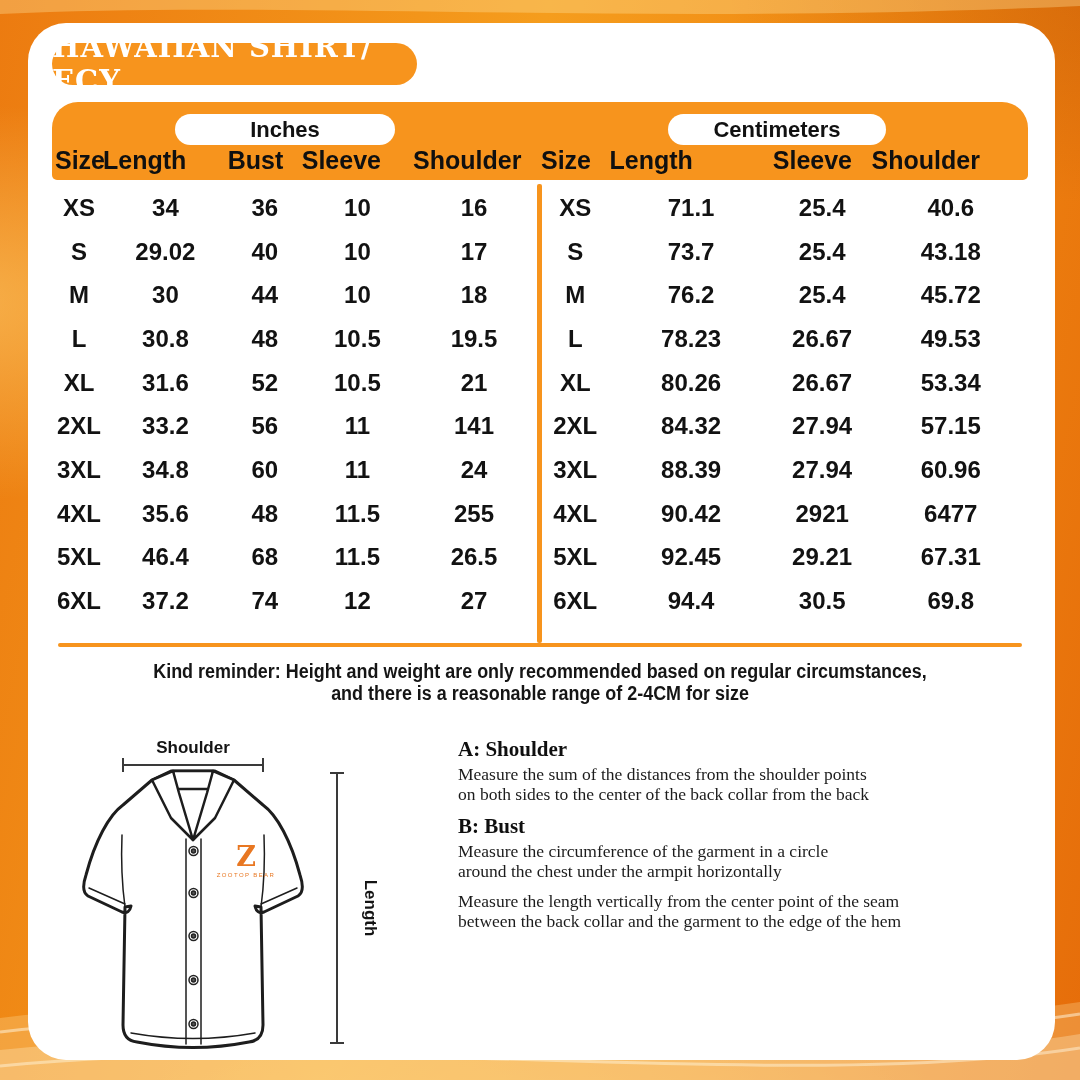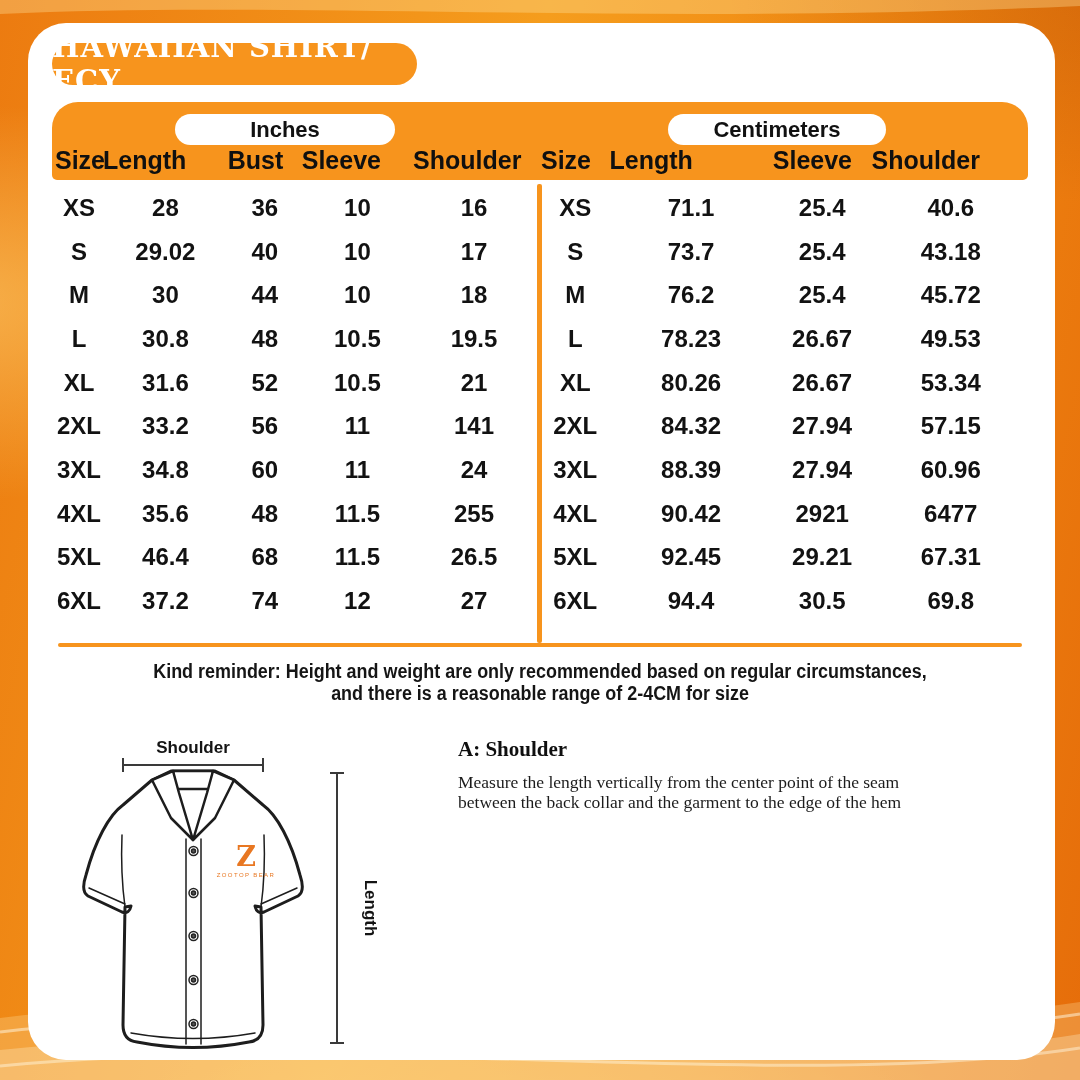--- a/index.html
+++ b/index.html
@@ -100,21 +100,21 @@
   <div class="cols cm-grid thead-cm">
       <div class="hcell">Size</div>
       <div class="hcell">Length</div>
       <div class="hcell">Sleeve</div>
       <div class="hcell">Shoulder</div>
     </div>
 
   <div class="tbody inches">
       <div class="trow inches-grid">
         <div class="tcell">XS</div>
-        <div class="tcell">28</div>
+        <div class="tcell">34</div>
         <div class="tcell">36</div>
         <div class="tcell">10</div>
         <div class="tcell">16</div>
       </div>
       <div class="trow inches-grid">
         <div class="tcell">S</div>
         <div class="tcell">29.02</div>
         <div class="tcell">40</div>
         <div class="tcell">10</div>
         <div class="tcell">17</div>
@@ -303,20 +303,27 @@
       <g>
         <text x="171" y="131" text-anchor="middle" font-family="DejaVu Serif, serif" font-size="27" font-weight="bold" fill="#E87722">Z</text>
         <text x="171" y="142" text-anchor="middle" font-size="6" letter-spacing="1.4" fill="#E87722">ZOOTOP BEAR</text>
       </g>
     </svg>
   </div>
 
   <div class="instructions">
     <div class="instr-block">
       <div class="instr-heading">A: Shoulder</div>
+      <div class="instr-body">Measure the sum of the distances from the shoulder points
+on both sides to the center of the back collar from the back</div>
+    </div>
+    <div class="instr-block">
+      <div class="instr-heading">B: Bust</div>
+      <div class="instr-body">Measure the circumference of the garment in a circle
+around the chest under the armpit horizontally</div>
     </div>
     <div class="instr-block">
       <div class="instr-body">Measure the length vertically from the center point of the seam
 between the back collar and the garment to the edge of the hem</div>
     </div>
   </div>
 
 </div>
 
 </body></html>

